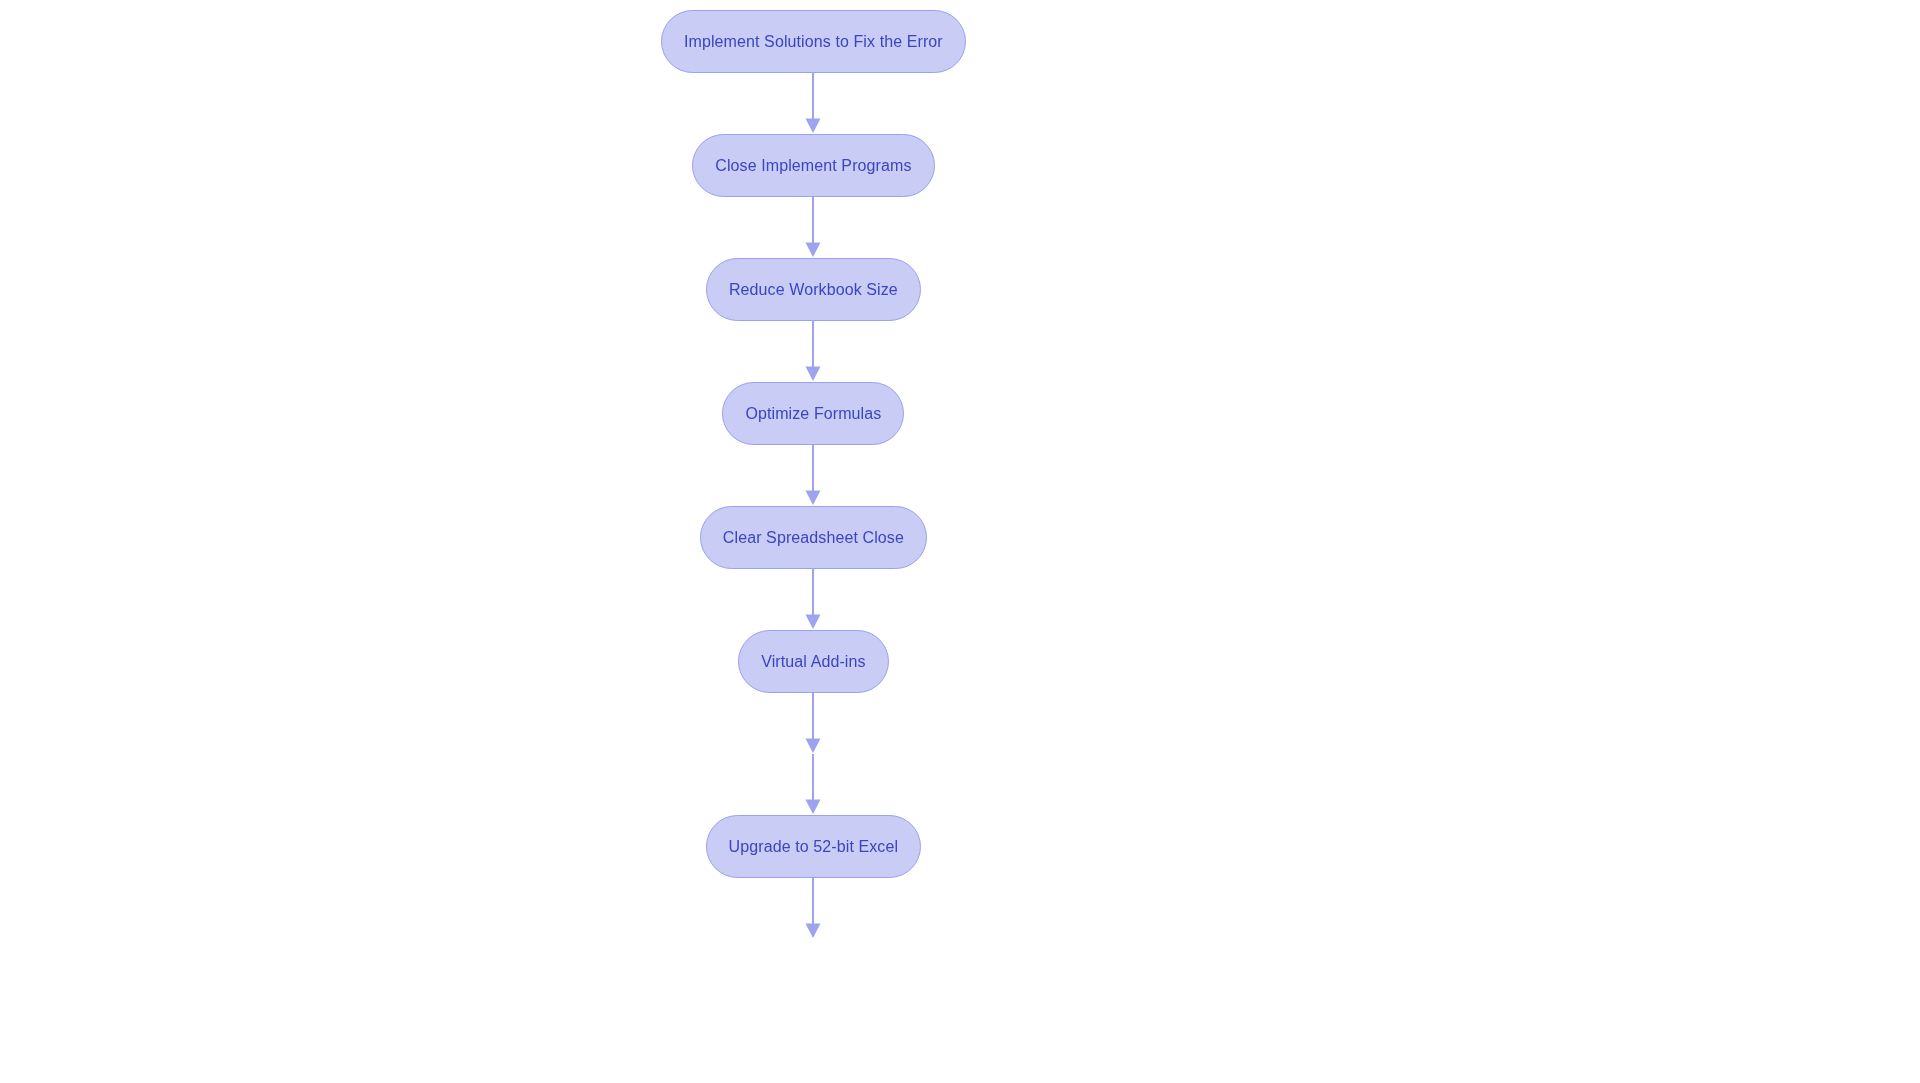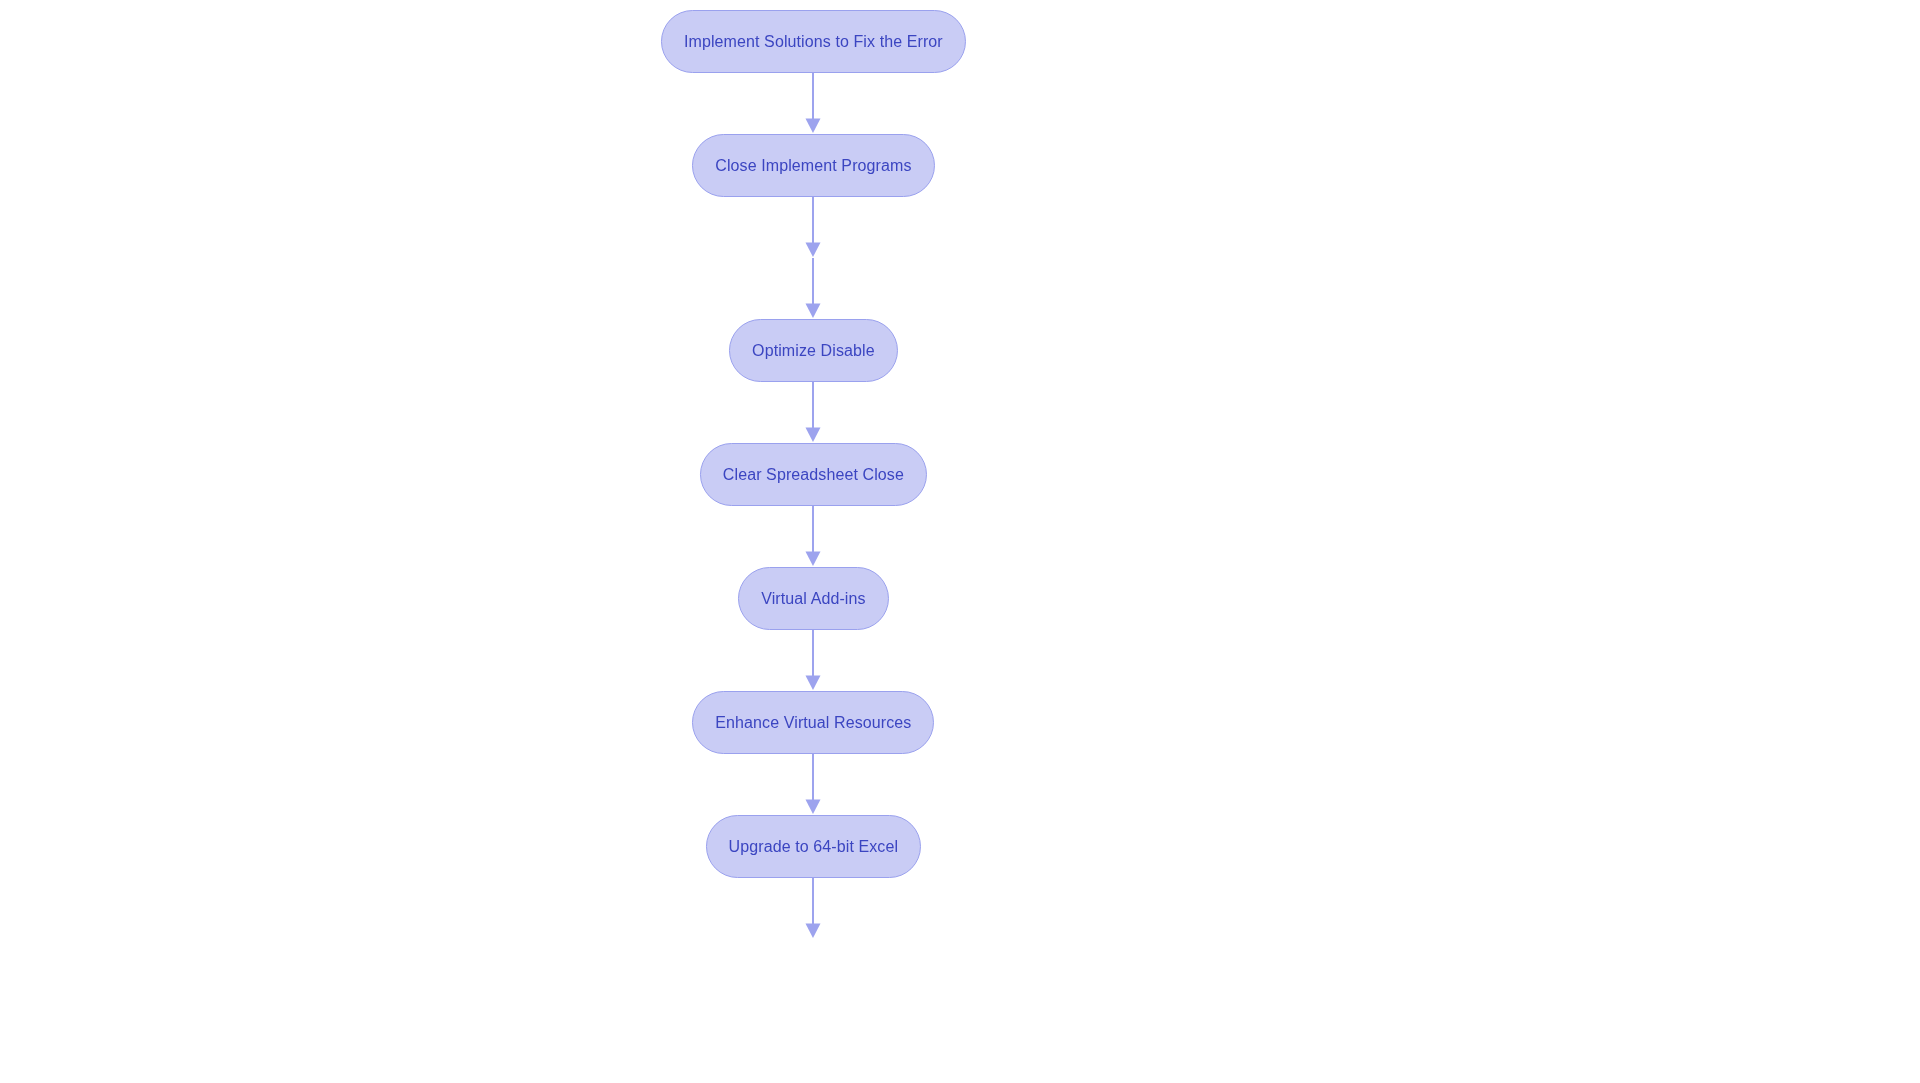--- a/index.html
+++ b/index.html
@@ -73,55 +73,55 @@
       <polygon points="2.5,45.5 17.5,45.5 10,60"></polygon>
     </svg>
 
     <div class="node">Close Implement Programs</div>
 
     <svg class="connector" viewBox="0 0 20 61">
       <line x1="10" y1="0" x2="10" y2="46"></line>
       <polygon points="2.5,45.5 17.5,45.5 10,60"></polygon>
     </svg>
 
+    <div class="node">Reduce Workbook Size</div>
 
     <svg class="connector" viewBox="0 0 20 61">
       <line x1="10" y1="0" x2="10" y2="46"></line>
       <polygon points="2.5,45.5 17.5,45.5 10,60"></polygon>
     </svg>
 
-    <div class="node">Optimize Disable</div>
+    <div class="node">Optimize Formulas</div>
 
     <svg class="connector" viewBox="0 0 20 61">
       <line x1="10" y1="0" x2="10" y2="46"></line>
       <polygon points="2.5,45.5 17.5,45.5 10,60"></polygon>
     </svg>
 
     <div class="node">Clear Spreadsheet Close</div>
 
     <svg class="connector" viewBox="0 0 20 61">
       <line x1="10" y1="0" x2="10" y2="46"></line>
       <polygon points="2.5,45.5 17.5,45.5 10,60"></polygon>
     </svg>
 
     <div class="node">Virtual Add-ins</div>
 
     <svg class="connector" viewBox="0 0 20 61">
       <line x1="10" y1="0" x2="10" y2="46"></line>
       <polygon points="2.5,45.5 17.5,45.5 10,60"></polygon>
     </svg>
 
-    <div class="node">Enhance Virtual Resources</div>
 
     <svg class="connector" viewBox="0 0 20 61">
       <line x1="10" y1="0" x2="10" y2="46"></line>
       <polygon points="2.5,45.5 17.5,45.5 10,60"></polygon>
     </svg>
 
-    <div class="node">Upgrade to 64-bit Excel</div>
+    <div class="node">Upgrade to 52-bit Excel</div>
 
     <svg class="connector" viewBox="0 0 20 61">
       <line x1="10" y1="0" x2="10" y2="46"></line>
       <polygon points="2.5,45.5 17.5,45.5 10,60"></polygon>
     </svg>
 
 
   </div>
 </div>
 

